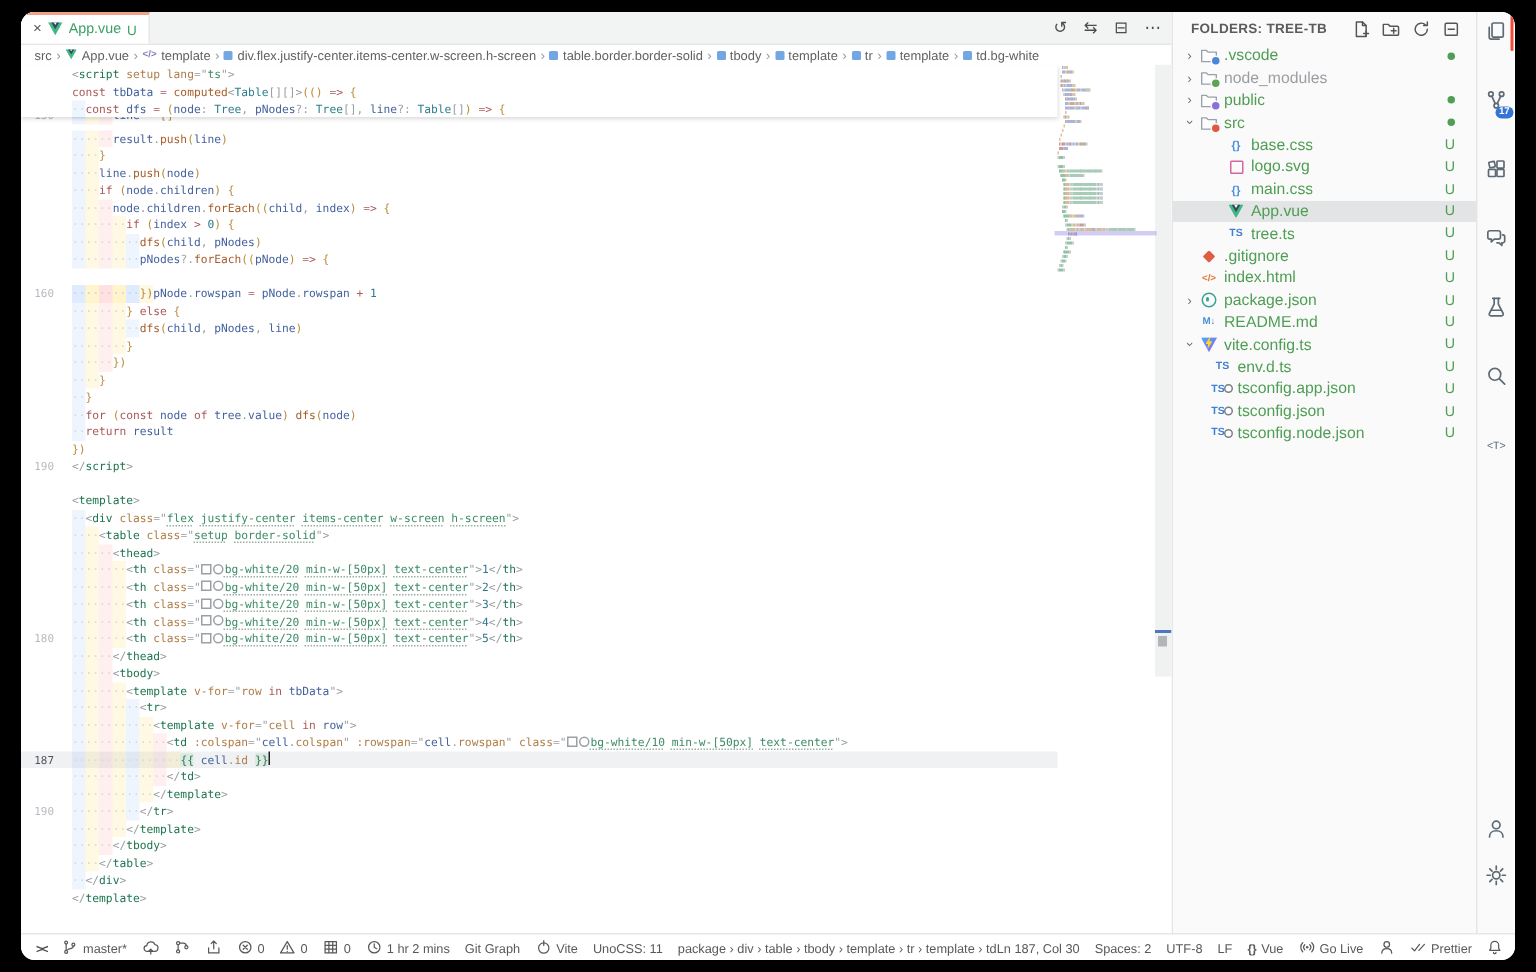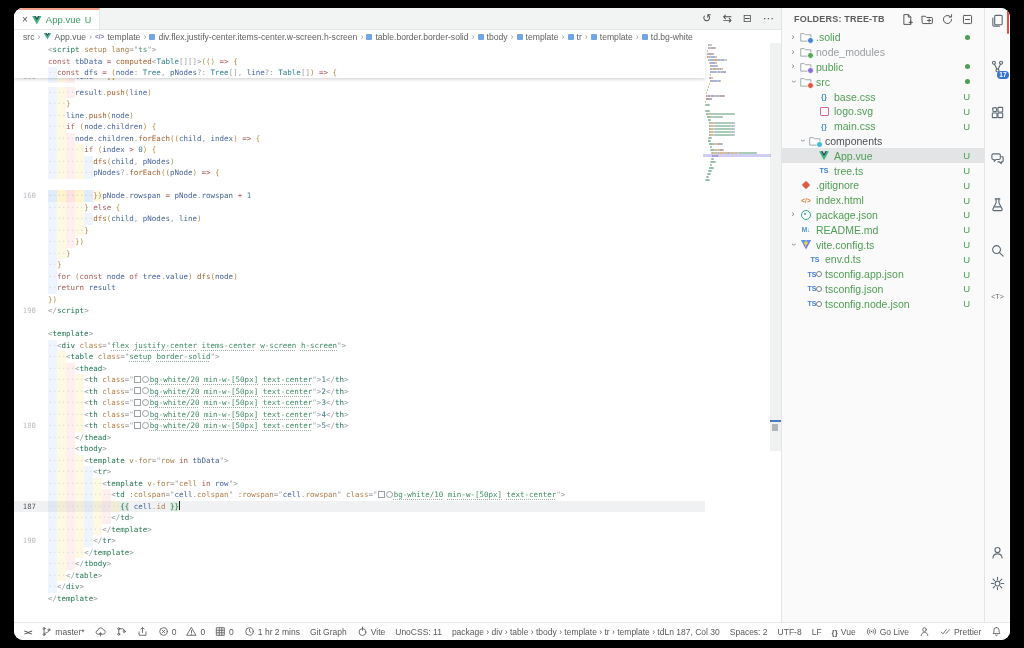--- a/index.html
+++ b/index.html
@@ -1009,21 +1009,21 @@
           <div class="tree-row" style="padding-left:6px">
             <span class="chev">›</span>
             <span class="tree-icon">
               <span class="ticon-wrap">
                 <svg width="12" height="12" viewBox="0 0 16 16" fill="none" stroke="#97a1aa" stroke-width="1.2" stroke-linecap="round" stroke-linejoin="round">
                   <path d="M1.5 3.5h4.2L7.2 5h7.3v8.5H1.5z" fill="#fdfdfd"></path>
                 </svg>
                 <i style="background:#4a86d8"></i>
               </span>
             </span>
-            <span class="tree-label c-green">.solid</span>
+            <span class="tree-label c-green">.vscode</span>
             <span class="badge-dot"></span>
           </div>
           <div class="tree-row" style="padding-left:6px">
             <span class="chev">›</span>
             <span class="tree-icon">
               <span class="ticon-wrap">
                 <svg width="12" height="12" viewBox="0 0 16 16" fill="none" stroke="#97a1aa" stroke-width="1.2" stroke-linecap="round" stroke-linejoin="round">
                   <path d="M1.5 3.5h4.2L7.2 5h7.3v8.5H1.5z" fill="#fdfdfd"></path>
                 </svg>
                 <i style="background:#58a558"></i>
@@ -1073,32 +1073,20 @@
             <span class="tree-label c-green">logo.svg</span>
             <span class="tree-badge">U</span>
           </div>
           <div class="tree-row" style="padding-left:24px">
             <span class="chev"></span>
             <span class="tree-icon">
               <span class="br-ico">{}</span>
             </span>
             <span class="tree-label c-green">main.css</span>
             <span class="tree-badge">U</span>
-          </div>
-          <div class="tree-row" style="padding-left:15px">
-            <span class="chev exp">›</span>
-            <span class="tree-icon">
-              <span class="ticon-wrap">
-                <svg width="12" height="12" viewBox="0 0 16 16" fill="none" stroke="#97a1aa" stroke-width="1.2" stroke-linecap="round" stroke-linejoin="round">
-                  <path d="M1.5 3.5h4.2L7.2 5h7.3v8.5H1.5z" fill="#fdfdfd"></path>
-                </svg>
-                <i style="background:#45b8d8"></i>
-              </span>
-            </span>
-            <span class="tree-label c-dark">components</span>
           </div>
           <div class="tree-row selected" style="padding-left:24px">
             <span class="chev"></span>
             <span class="tree-icon">
               <span class="vue-ico" style="width:10px;height:9px">
                 <i class="v1"></i>
                 <i class="v2"></i>
                 <i class="v3"></i>
               </span>
             </span>

